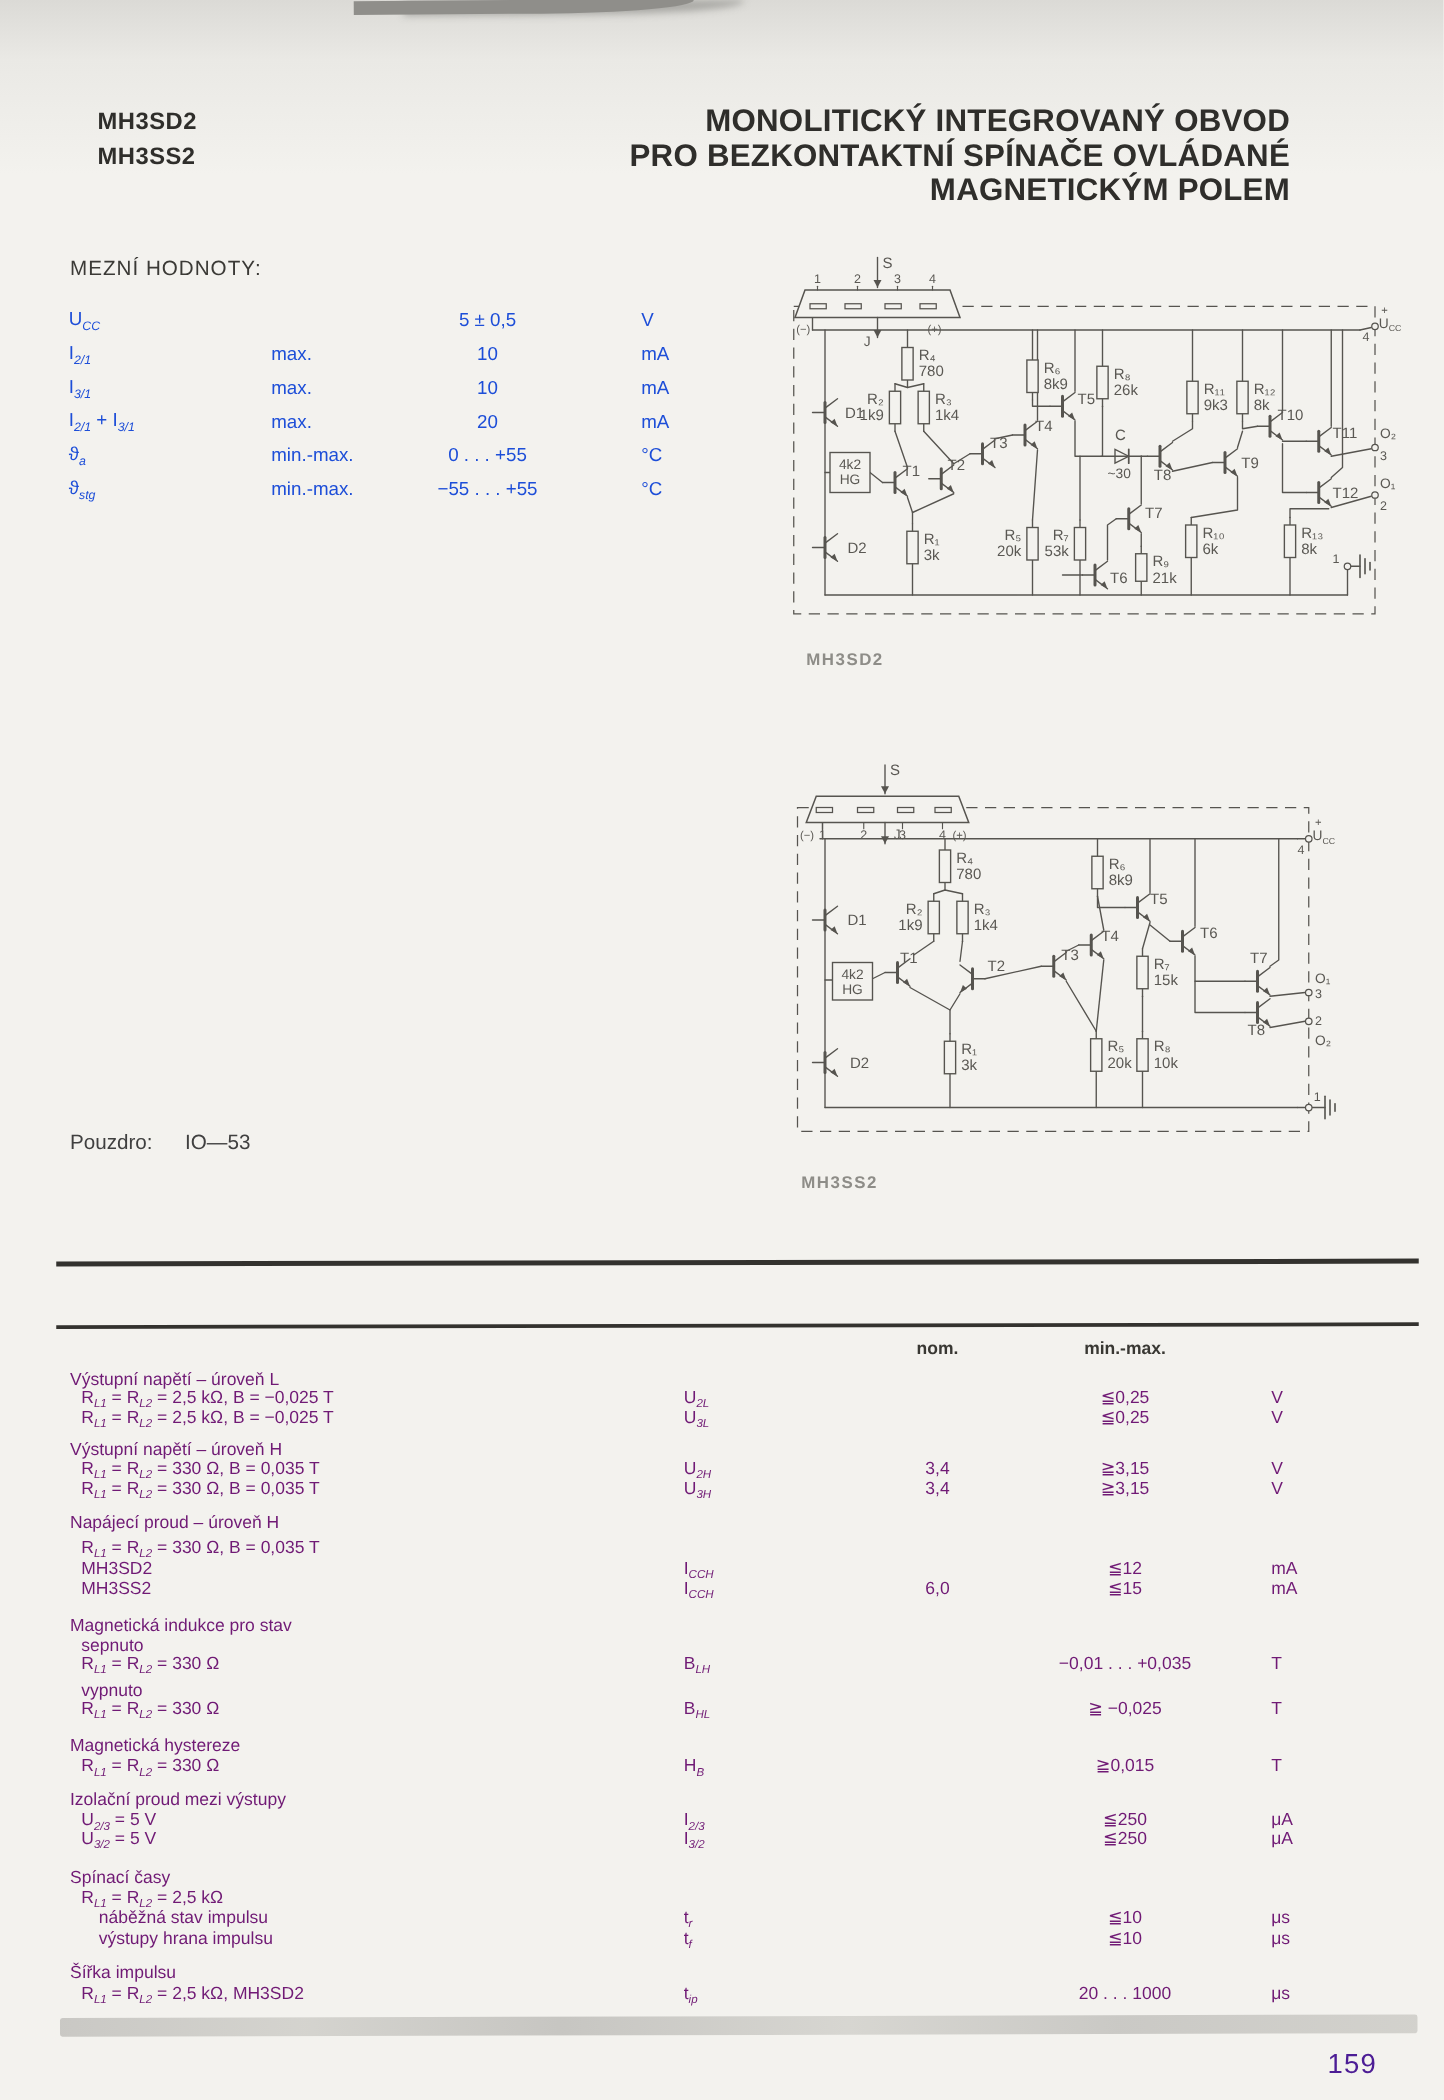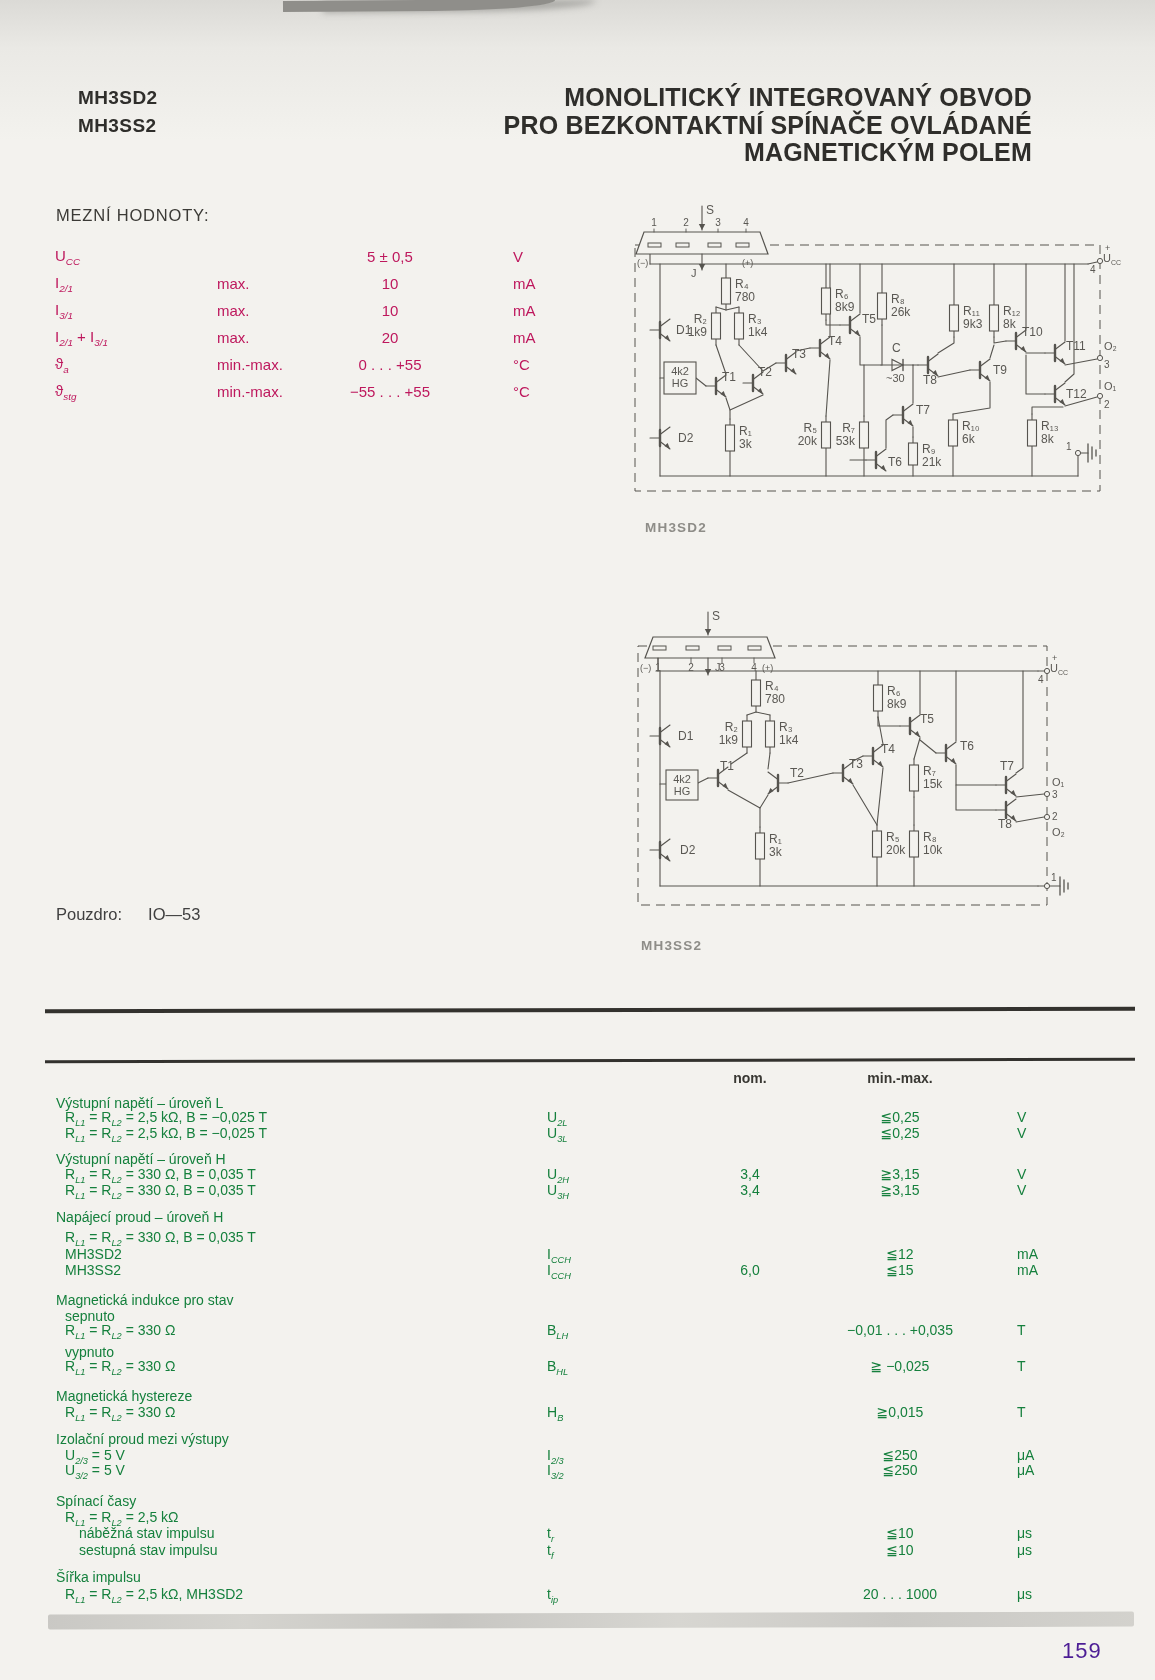--- a/index.html
+++ b/index.html
@@ -9,40 +9,40 @@
         background:linear-gradient(180deg,#dbdad6 0,#eae9e5 48px,rgba(243,242,238,0) 140px);}
   .smudge{position:absolute;left:283px;top:0;width:272px;height:11px;background:#8f8e8a;
         border-radius:0 0 45%/0 0 90%;transform:rotate(-.4deg);box-shadow:40px 1px 6px rgba(120,119,115,.5);}
   .bottom-band{position:absolute;left:48px;top:1613px;width:1086px;height:15px;opacity:.85;border-radius:2px;
         background:linear-gradient(90deg,#c2c1bd,#cfcec9 18%,#bfbeba 37%,#d2d1cc 58%,#c3c2be 78%,#cdccc7);
         transform:rotate(-.15deg);}
   .part-block{position:absolute;left:78px;top:84px;font-weight:bold;font-size:19px;line-height:27.5px;color:#2f2e2b;letter-spacing:.4px;}
   .doc-title{position:absolute;left:340px;top:84px;width:692px;text-align:right;font-weight:bold;
         font-size:25px;line-height:27.5px;color:#2f2e2b;letter-spacing:.2px;}
   .mezni{position:absolute;left:56px;top:206px;font-size:16.5px;letter-spacing:.8px;color:#3b3a36;}
-  .limits{position:absolute;left:55px;top:243px;width:530px;font-size:15px;color:#be185d;}
+  .limits{position:absolute;left:55px;top:243px;width:530px;font-size:15px;color:#1d4ed8;}
   .lim-row{display:grid;grid-template-columns:150px 110px 150px 100px;height:27px;align-items:center;}
   .lim-cond{padding-left:12px;}
   .lim-val{text-align:center;}
   .lim-unit{padding-left:48px;}
   sub{font-size:66%;font-style:italic;letter-spacing:0;}
   .schematic{position:absolute;}
   svg{overflow:visible;display:block;}
   svg text{font-family:"Liberation Sans","DejaVu Sans",sans-serif;fill:#5a5853;}
   .caption{position:absolute;font-size:13.5px;font-weight:bold;letter-spacing:1.2px;color:#8e8d88;}
   .pouzdro{position:absolute;left:56px;top:905px;font-size:16.5px;color:#404040;}
   .pouzdro span+span{margin-left:26px;}
   .rule{position:absolute;left:45px;width:1090px;background:#33322e;}
   #rule1{top:1008px;height:3.5px;transform:rotate(-.12deg);}
   #rule2{top:1059px;height:2.8px;transform:rotate(-.12deg);}
   .ct-title{position:absolute;left:56px;top:1022px;font-size:16.5px;color:#3b3a36;letter-spacing:.3px;}
   .ct-colhead{position:absolute;top:1070px;font-weight:bold;font-size:14px;text-align:center;color:#393833;}
   #colnom{left:700px;width:100px;}
   #colmm{left:815px;width:170px;}
-  .ct{position:absolute;left:55px;top:1095px;width:1005px;height:515px;font-size:14px;color:#15803d;}
+  .ct{position:absolute;left:55px;top:1095px;width:1005px;height:515px;font-size:14px;color:#701a75;}
   .ct div{position:absolute;white-space:nowrap;}
   .ct-head{left:1px;}
   .ct-cond{left:10px;}
   .ct-cond.ind{left:24px;}
   .ct-sym{left:492px;}
   .ct-nom{left:645px;width:100px;text-align:center;}
   .ct-mm{left:760px;width:170px;text-align:center;}
   .ct-unit{left:962px;}
   .pagenum{position:absolute;left:1062px;top:1638px;font-size:22px;color:#4c1d95;letter-spacing:1px;}
 </style>
@@ -585,21 +585,21 @@
       <div class="ct-cond" style="top: 367px;"><span>U</span><sub>3/2</sub><span> = 5 V</span></div>
       <div class="ct-sym" style="top: 367px; text-align: center;"><span>I</span><sub>3/2</sub></div>
       <div class="ct-mm" style="top: 367px;">≦250</div>
       <div class="ct-unit" style="top: 367px;">μA</div>
       <div class="ct-head" style="top: 398px;">Spínací časy</div>
       <div class="ct-cond" style="top: 414px;"><span>R</span><sub>L1</sub><span> = R</span><sub>L2</sub><span> = 2,5 kΩ</span></div>
       <div class="ct-cond ind" style="top: 430px;"><span>náběžná stav impulsu</span></div>
       <div class="ct-sym" style="top: 430px;"><span>t</span><sub>r</sub></div>
       <div class="ct-mm" style="top: 430px;">≦10</div>
       <div class="ct-unit" style="top: 430px;">μs</div>
-      <div class="ct-cond ind" style="top: 447px;"><span>sestupná stav impulsu</span></div>
+      <div class="ct-cond ind" style="top: 447px;"><span>výstupy hrana impulsu</span></div>
       <div class="ct-sym" style="top: 447px;"><span>t</span><sub>f</sub></div>
       <div class="ct-mm" style="top: 447px;">≦10</div>
       <div class="ct-unit" style="top: 447px;">μs</div>
       <div class="ct-head" style="top: 474px;">Šířka impulsu</div>
       <div class="ct-cond" style="top: 491px;"><span>R</span><sub>L1</sub><span> = R</span><sub>L2</sub><span> = 2,5 kΩ, MH3SD2</span></div>
       <div class="ct-sym" style="top: 491px;"><span>t</span><sub>ip</sub></div>
       <div class="ct-mm" style="top: 491px;">20 . . . 1000</div>
       <div class="ct-unit" style="top: 491px;">μs</div>
     </div>
 

